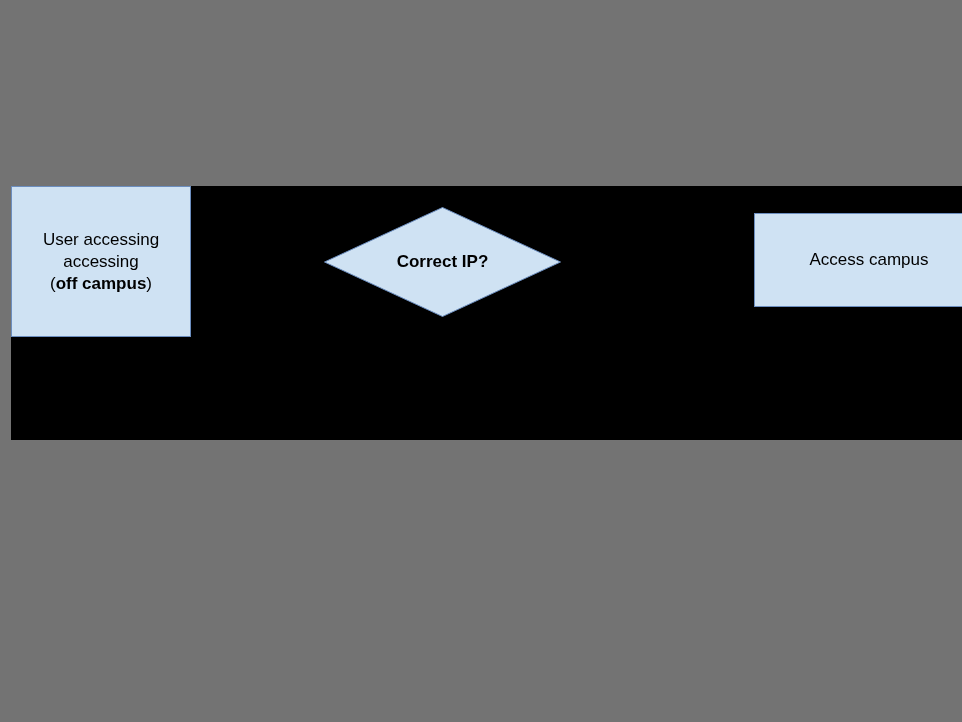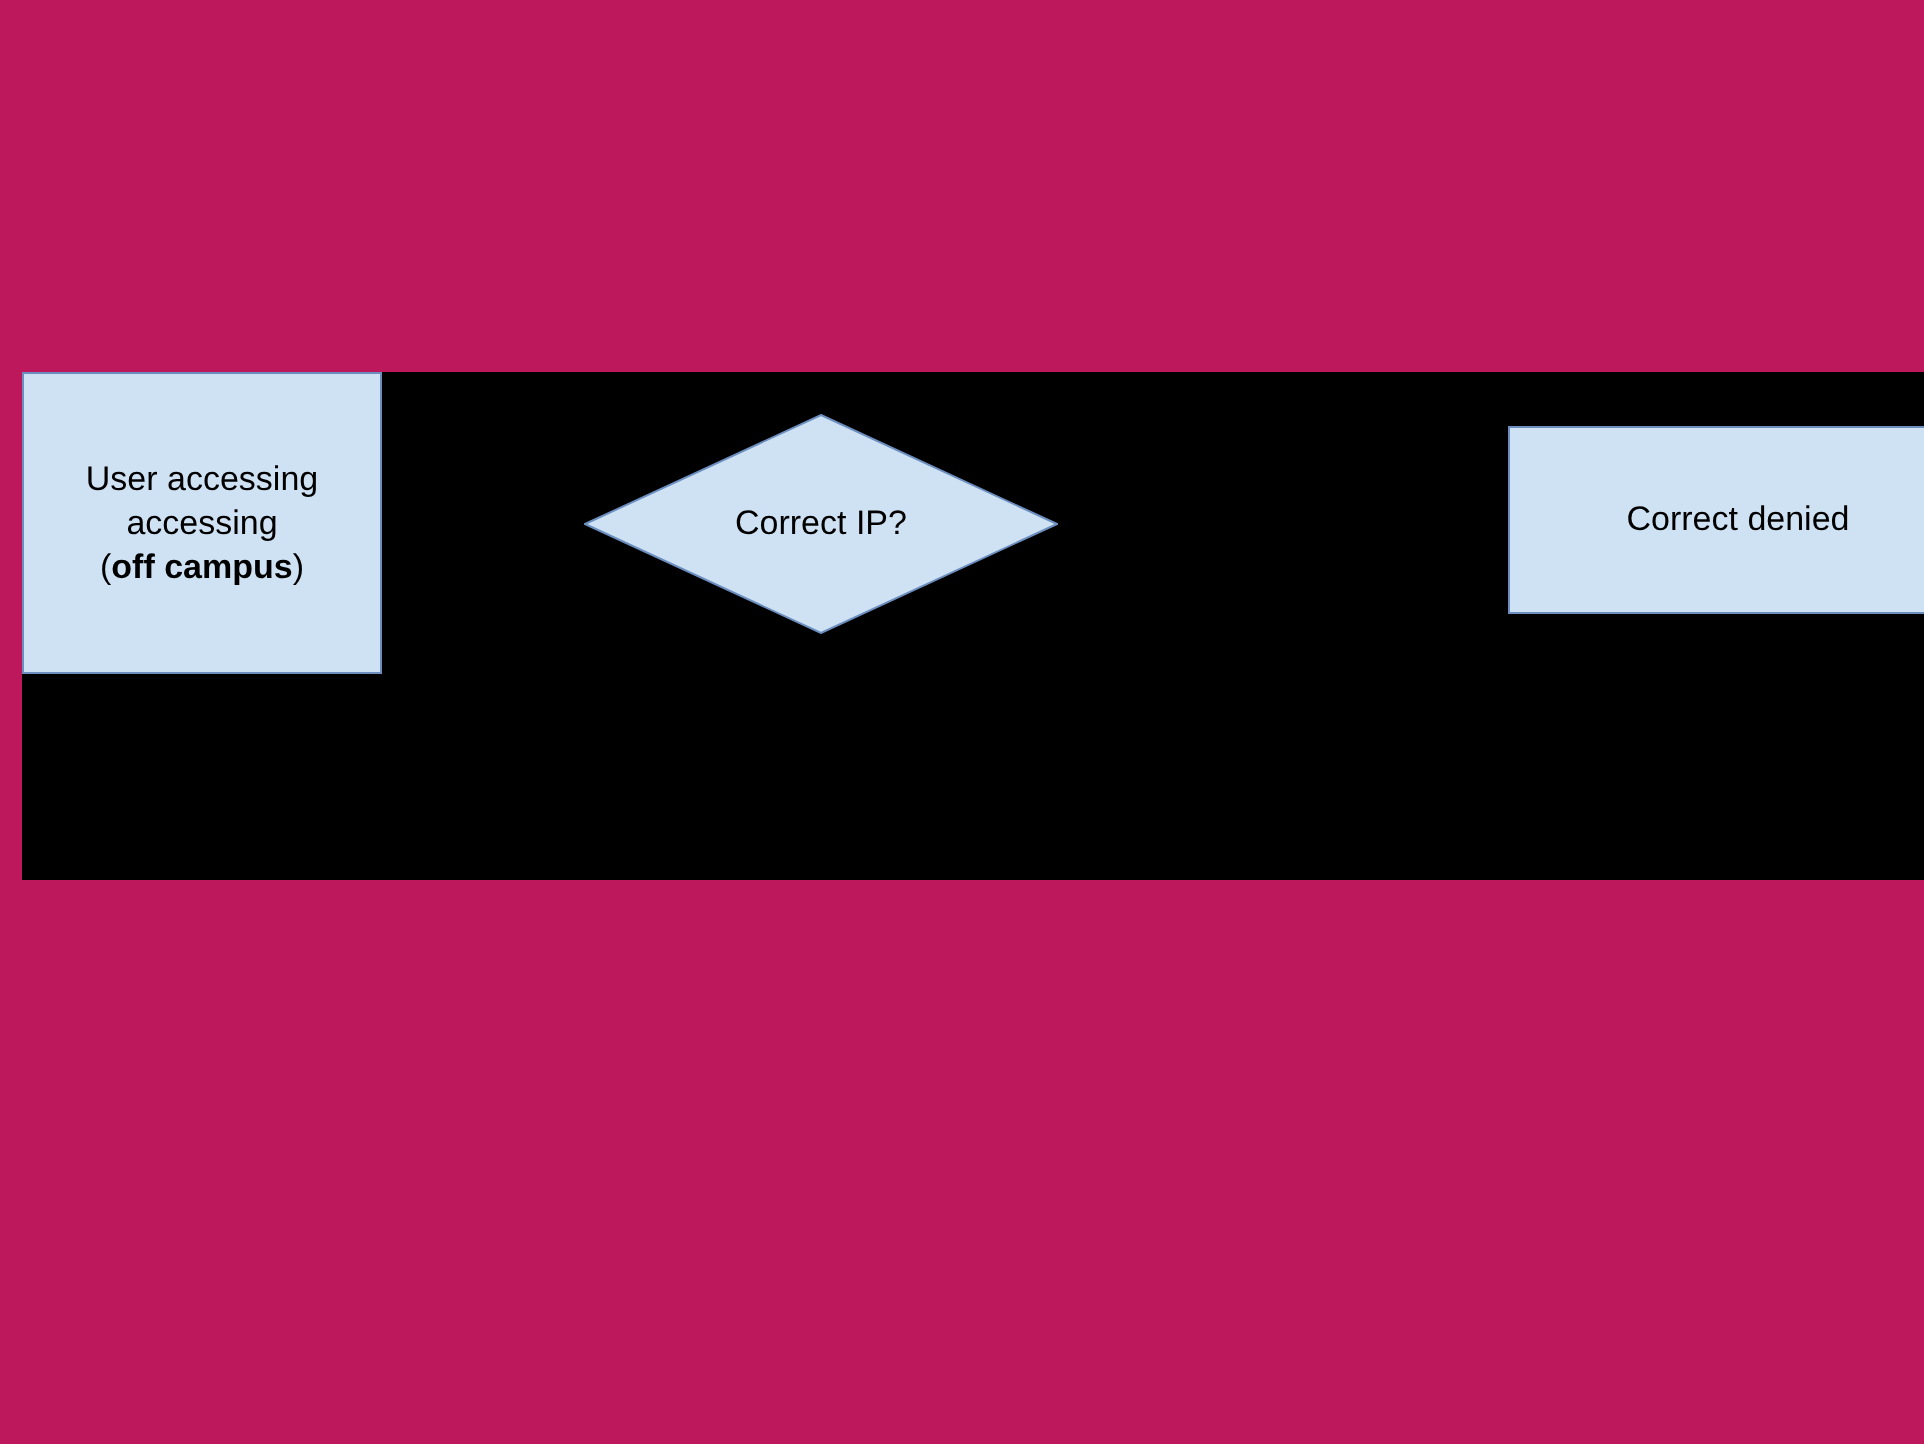--- a/index.html
+++ b/index.html
@@ -12,21 +12,21 @@
     height: 722px;
     background: #ffffff;
     font-family: "Liberation Sans", sans-serif;
     overflow: hidden;
   }
 
   #canvas {
     position: relative;
     width: 962px;
     height: 722px;
-    background: #be185d;
+    background: #737373;
   }
 
   
   .backdrop-band {
     position: absolute;
     left: 11px;
     top: 186px;
     width: 951px;
     height: 254px;
     background: #000000;
@@ -64,24 +64,25 @@
   #node-access-denied {
     left: 754px;
     top: 213px;
     width: 230px;   
     height: 94px;
   }
 
   
   #node-correct-ip {
     position: absolute;
-    left: 292px;
+    left: 324px;
     top: 207px;
     width: 237px;
     height: 110px;
+    font-weight: bold;
   }
   #node-correct-ip svg {
     position: absolute;
     left: 0;
     top: 0;
     width: 237px;
     height: 110px;
     display: block;
   }
   #node-correct-ip .diamond-label {
@@ -111,16 +112,16 @@
   <div id="node-correct-ip">
     <svg viewBox="0 0 237 110" preserveAspectRatio="none">
       <polygon points="118.5,0.5 236.5,55 118.5,109.5 0.5,55" fill="#cfe2f3" stroke="#6c8ebf" stroke-width="1"></polygon>
     </svg>
     <div class="diamond-label">
       <span class="node-text">Correct IP?</span>
     </div>
   </div>
 
   <div class="flow-box" id="node-access-denied">
-    <div class="node-text">Correct denied</div>
+    <div class="node-text">Access campus</div>
   </div>
 
 </div>
 
 </body></html>

